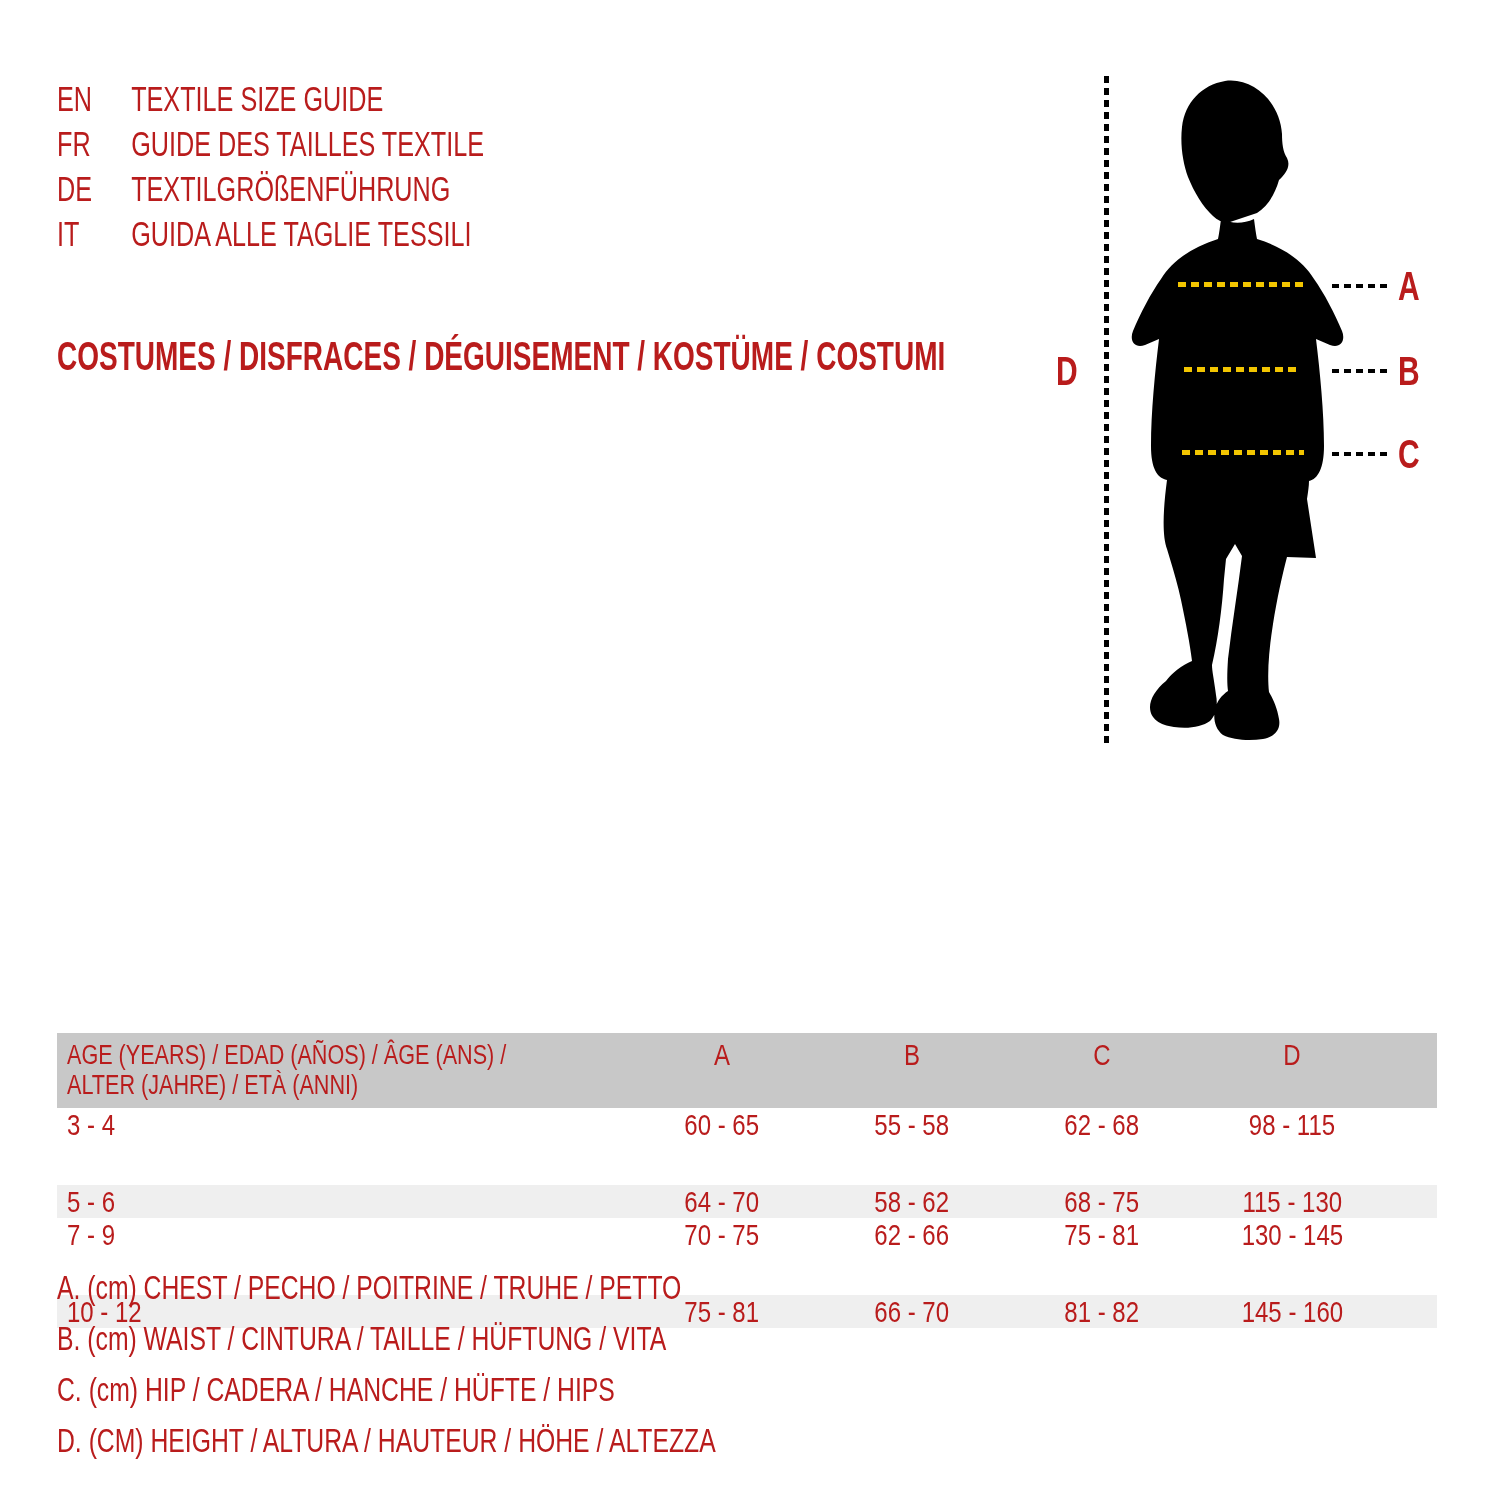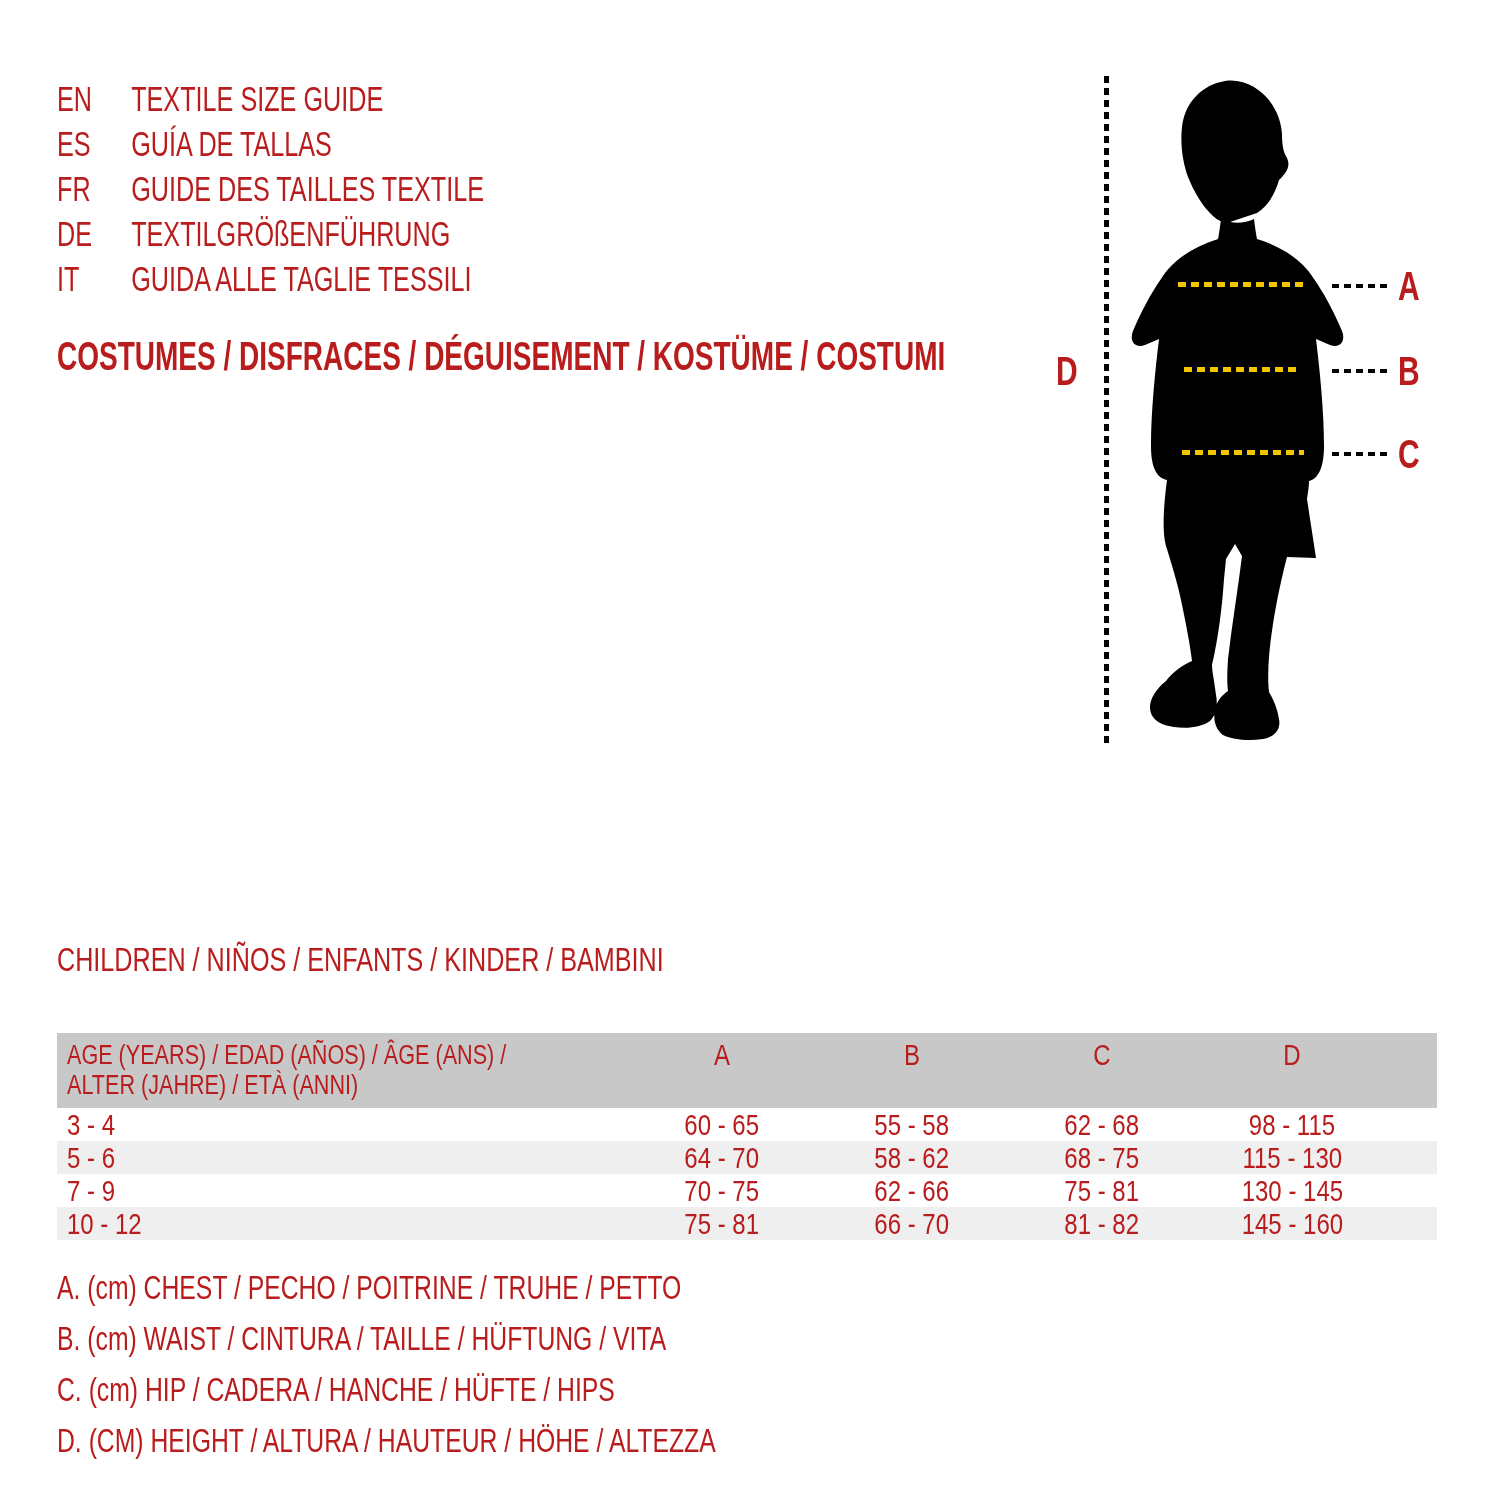--- a/index.html
+++ b/index.html
@@ -63,40 +63,37 @@
   .t-header {
     display: grid; grid-template-columns: 570px 190px 190px 190px 190px 1fr;
     background: var(--header-bg, #c8c8c8); min-height: 69px; align-items: start; margin-top: 36px;
   }
   .t-header .age-head { padding: 7px 0 8px 10px; font-size: 27px; line-height: 30px; }
   .t-header .col-head { text-align: center; padding-top: 7px; font-size: 30px; line-height: 30px; }
   .t-row {
     display: grid; grid-template-columns: 570px 190px 190px 190px 190px 1fr;
     height: 33px; align-items: center; font-size: 30px;
   }
-  .t-row.alt { background: var(--alt-row-bg, #efefef); }
+  .t-row.alt { background: var(--alt-row-bg, #efefef); margin-top: 44px; }
   .t-row .age-cell  { padding-left: 10px; }
   .t-row .val-cell  { text-align: center; }
 
   
   .legend { position: absolute; left: 57px; top: 1262px; font-size: 33px; line-height: 51px; }
   .legend-item { height: 51px; }
   .legend .cond { transform: scaleX(0.75); }
 </style>
 </head>
 <body>
 
 <div class="canvas">
 
   <div class="lang-list">
     <div class="lang-row">
       <span class="cond"><span class="lang-code">EN</span><span>TEXTILE SIZE GUIDE</span></span>
-    </div>
-    <div class="lang-row">
-      <span class="cond"><span class="lang-code">ES</span><span>GUÍA DE TALLAS</span></span>
     </div>
     <div class="lang-row">
       <span class="cond"><span class="lang-code">FR</span><span>GUIDE DES TAILLES TEXTILE</span></span>
     </div>
     <div class="lang-row">
       <span class="cond"><span class="lang-code">DE</span><span>TEXTILGRÖßENFÜHRUNG</span></span>
     </div>
     <div class="lang-row">
       <span class="cond"><span class="lang-code">IT</span><span>GUIDA ALLE TAGLIE TESSILI</span></span>
     </div>
@@ -131,23 +128,20 @@
 
   <div class="kdash a"></div>
   <div class="kdash b"></div>
   <div class="kdash c"></div>
 
   <div class="dim-label a"><span>A</span></div>
   <div class="dim-label b"><span>B</span></div>
   <div class="dim-label c"><span>C</span></div>
   <div class="dim-label d"><span>D</span></div>
 
-  <div class="children-heading">
-    <span class="cond">CHILDREN / NIÑOS / ENFANTS / KINDER / BAMBINI</span>
-  </div>
 
   <div class="size-table">
     <div class="t-header">
       <div class="age-head">
         <span class="condL80">AGE (YEARS) / EDAD (AÑOS) / ÂGE (ANS) /</span><br>
         <span class="condL80">ALTER (JAHRE) / ETÀ (ANNI)</span>
       </div>
       <div class="col-head"><span class="cond80">A</span></div>
       <div class="col-head"><span class="cond80">B</span></div>
       <div class="col-head"><span class="cond80">C</span></div>

